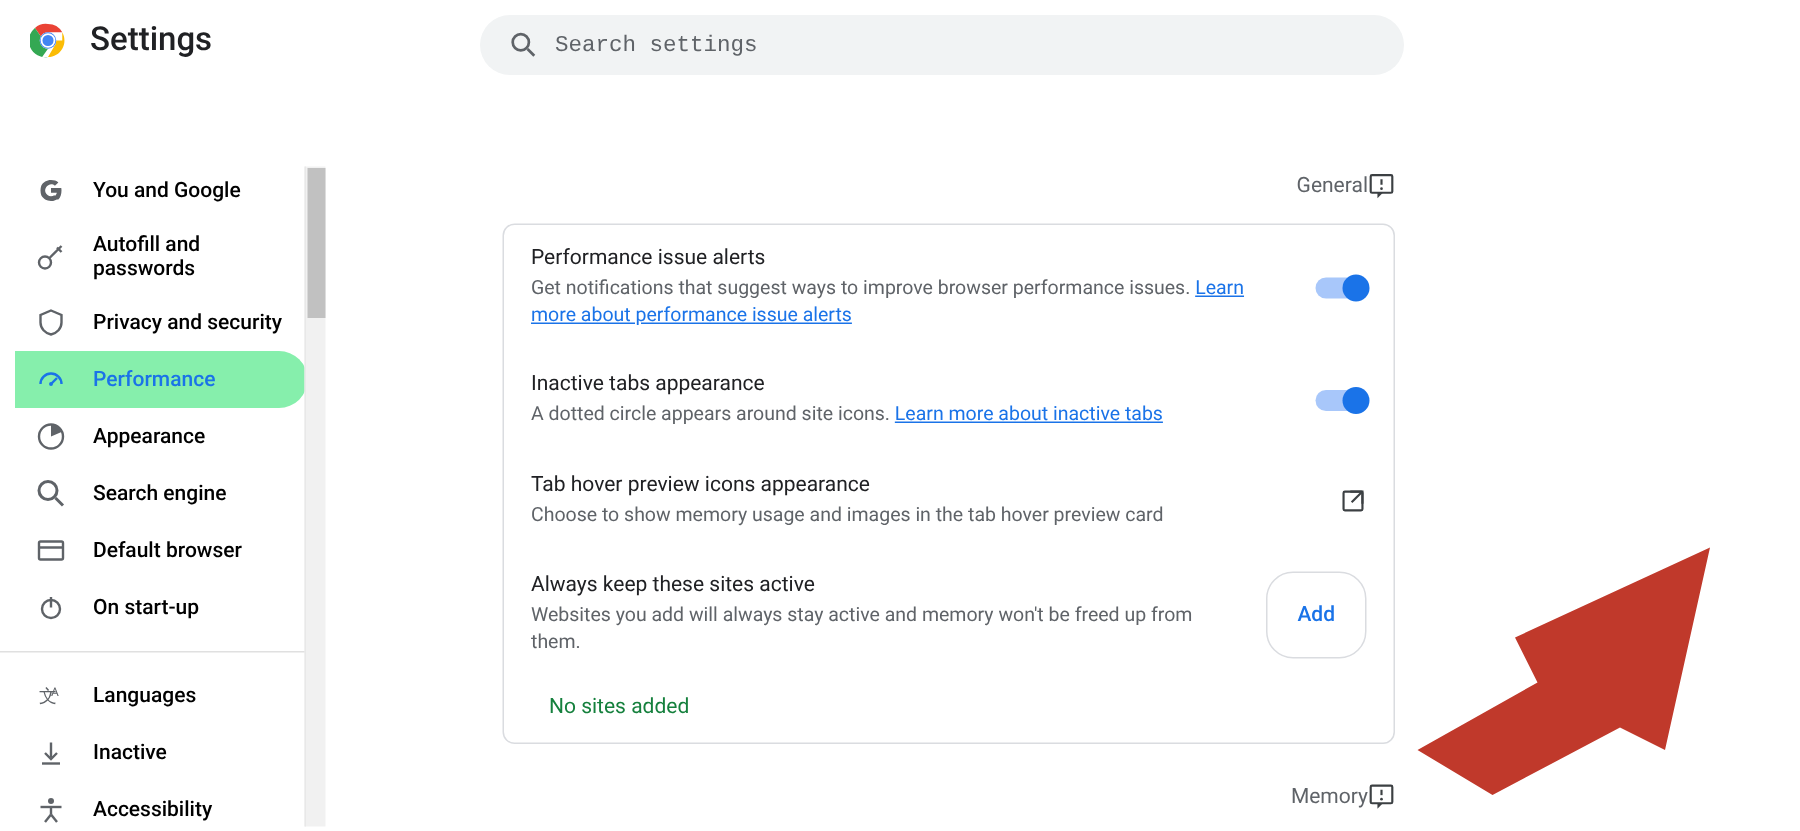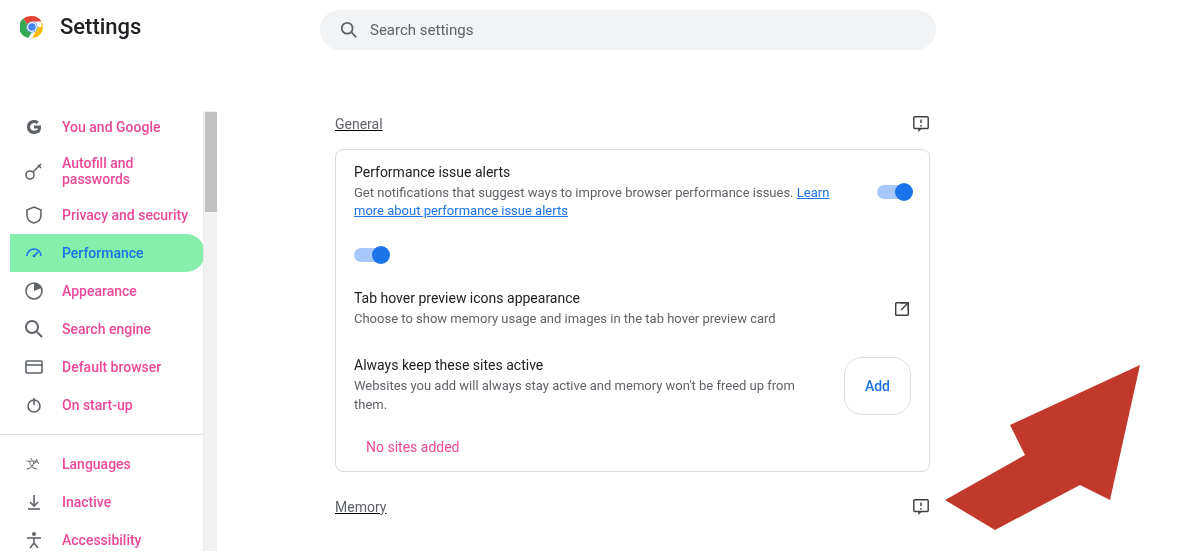--- a/index.html
+++ b/index.html
@@ -4,59 +4,59 @@
   <style>
     * { margin: 0; padding: 0; box-sizing: border-box; font-family: "Google Sans", "Segoe UI", Roboto, Arial, sans-serif; }
     body { background: #fff; width: 1200px; height: 554px; overflow: hidden; position: relative; }
 
     .header { display: flex; align-items: center; padding: 14px 20px; gap: 16px; }
     .chrome-logo { width: 24px; height: 24px; }
     .header-title { font-size: 22px; color: #202124; font-weight: 500; }
 
     .search-bar { position: absolute; left: 320px; top: 10px; width: 616px; height: 40px; background: #f1f3f4; border-radius: 30px; display: flex; align-items: center; padding: 0 20px; gap: 12px; }
     .search-icon { width: 18px; height: 18px; color: #5f6368; }
-    .search-bar input { border: none; background: transparent; outline: none; font-size: 15px; color: #5f6368; width: 100%; }
+    .search-bar input { border: none; background: transparent; outline: none; font-size: 15px; color: #5f6368; width: 100%; font-family: Liberation Mono, monospace; }
     .search-bar input::placeholder { color: #5f6368; }
 
     .container { display: flex; height: calc(554px - 0px); }
 
     .sidebar { width: 205px; padding-top: 55px; padding-left: 10px; position: relative; }
     .nav-list { list-style: none; }
-    .nav-item { display: flex; align-items: center; gap: 18px; padding: 9px 14px; border-radius: 0 20px 20px 0; cursor: pointer; color: #ec4899; }
+    .nav-item { display: flex; align-items: center; gap: 18px; padding: 9px 14px; border-radius: 0 20px 20px 0; cursor: pointer; color: #000000; }
     .nav-item.active { background: #86efac; color: #1a73e8; }
     .nav-item .icon { width: 20px; height: 20px; display: flex; align-items: center; justify-content: center; }
     .nav-label { font-size: 14px; font-weight: 500; }
     .nav-separator { height: 1px; background: #e0e0e0; margin: 10px 0 10px -10px; width: 205px; }
 
     .scrollbar-track { position: absolute; right: -12px; top: 58px; width: 14px; height: 440px; background: #f1f1f1; border-left: 1px solid #e8e8e8; }
     .scrollbar-thumb { width: 12px; height: 100px; background: #c1c1c1; border-radius: 0; margin: 1px; }
 
     .main { flex: 1; padding: 62px 0 0 130px; position: relative; }
-    .section-header { display: flex; align-items: center; justify-content: space-between; width: 595px; margin-bottom: 16px; text-decoration: underline; }
+    .section-header { display: flex; align-items: center; justify-content: flex-end; width: 595px; margin-bottom: 16px; }
     .section-title { font-size: 14px; color: #5f6368; }
     .feedback-icon { width: 18px; height: 18px; color: #3c4043; cursor: pointer; }
 
     .card { width: 595px; border: 1px solid #dadce0; border-radius: 8px; margin-bottom: 26px; }
     .row { padding: 14px 18px; display: flex; align-items: center; justify-content: space-between; gap: 16px; }
     .row + .row { }
     .row-text { flex: 1; }
     .row-title { font-size: 14px; color: #202124; margin-bottom: 4px; }
     .row-desc { font-size: 13px; color: #5f6368; line-height: 1.4; }
     .row-desc a { color: #1a73e8; text-decoration: underline; }
 
     .toggle { width: 34px; height: 14px; border-radius: 10px; background: #1a73e8; position: relative; flex-shrink: 0; }
     .toggle::after { content: ''; position: absolute; width: 18px; height: 18px; border-radius: 50%; background: #fff; border: 2px solid #1a73e8; top: -4px; right: -2px; box-sizing: border-box; }
     .toggle.sw-on { background: #a8c7fa; }
     .toggle.sw-on::after { background: #1a73e8; border: none; width: 18px; height: 18px; top: -2px; right: -2px; }
 
     .external-icon { width: 18px; height: 18px; color: #3c4043; flex-shrink: 0; }
 
     .add-btn { border: 1px solid #dadce0; color: #1a73e8; background: #fff; border-radius: 18px; padding: 20px 20px; font-size: 14px; font-weight: 500; cursor: pointer; }
 
-    .empty-row { padding: 10px 18px 16px 30px; font-size: 14px; color: #ec4899; }
+    .empty-row { padding: 10px 18px 16px 30px; font-size: 14px; color: #15803d; }
 
     .big-arrow { position: absolute; right: 45px; top: 350px; }
 
     svg { display: block; }
   </style>
 </head>
 <body>
 
 <svg width="0" height="0" style="position:absolute">
   <defs>
@@ -268,20 +268,27 @@
           <div class="row-title">Performance issue alerts</div>
           <div class="row-desc">
             <span>Get notifications that suggest ways to improve browser performance issues.</span>
             <a href="#">Learn more about performance issue alerts</a>
           </div>
         </div>
         <div class="toggle sw-on"></div>
       </div>
 
       <div class="row">
+        <div class="row-text">
+          <div class="row-title">Inactive tabs appearance</div>
+          <div class="row-desc">
+            <span>A dotted circle appears around site icons.</span>
+            <a href="#">Learn more about inactive tabs</a>
+          </div>
+        </div>
         <div class="toggle sw-on"></div>
       </div>
 
       <div class="row">
         <div class="row-text">
           <div class="row-title">Tab hover preview icons appearance</div>
           <div class="row-desc">Choose to show memory usage and images in the tab hover preview card</div>
         </div>
         <span class="external-icon">
           <svg viewBox="0 0 20 20" width="18" height="18">

